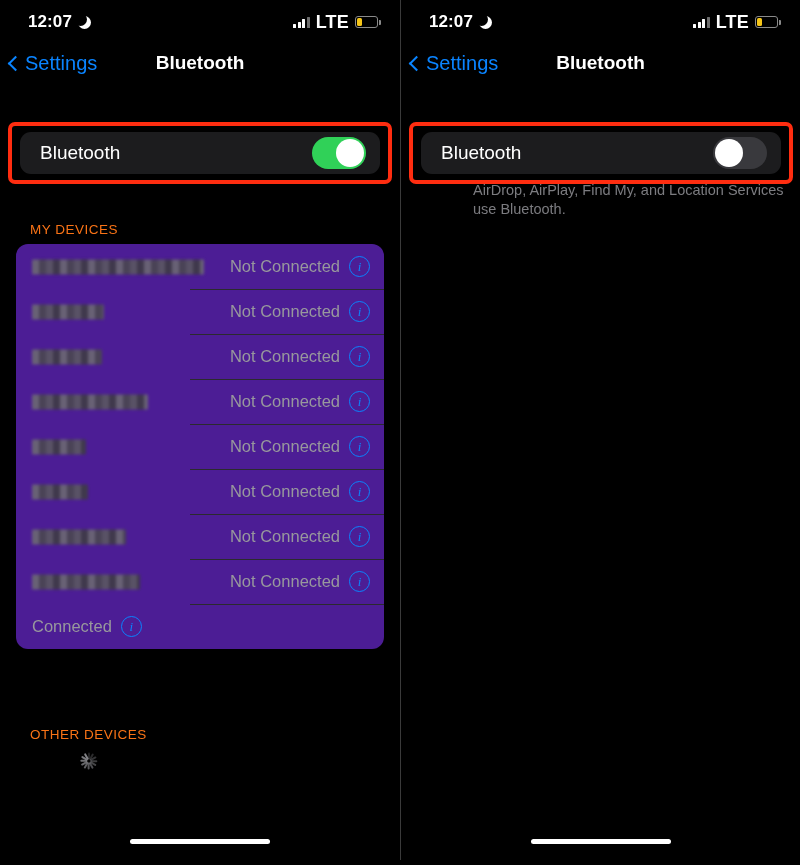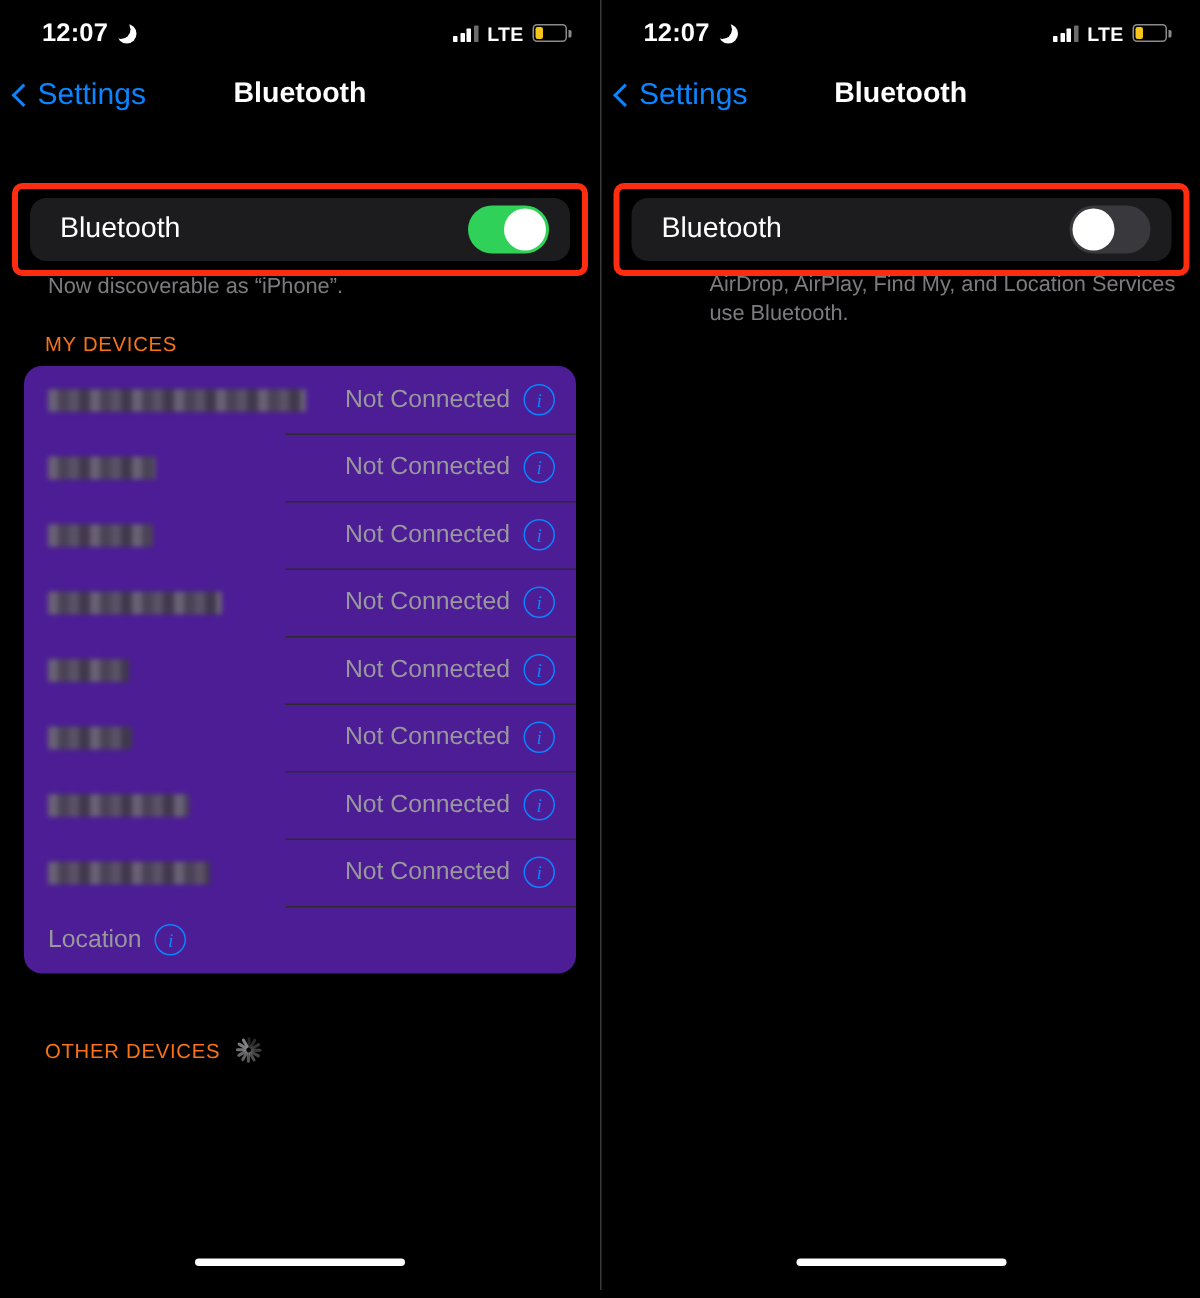--- a/index.html
+++ b/index.html
@@ -31,21 +31,21 @@
     content:""; position:absolute; left:-4px; top:-3px; width:13px; height:13px;
     border-radius:50%; background:#000;
   }
   .sb-right { display:flex; align-items:center; gap:6px; }
   .bars { display:flex; align-items:flex-end; gap:1.5px; height:11px; }
   .bars i { display:block; width:3px; background:#fff; border-radius:0.5px; }
   .bars i:nth-child(1){ height:4px; }
   .bars i:nth-child(2){ height:6px; }
   .bars i:nth-child(3){ height:8.5px; }
   .bars i:nth-child(4){ height:11px; background:#6d6d6d; }
-  .lte { color:#fff; font-size:13px; font-weight:bold; letter-spacing:0.2px; }
+  .lte { color:#fff; font-size:18px; font-weight:bold; letter-spacing:0.2px; }
   .battery { position:relative; width:23px; height:11.5px; border:1.3px solid #8a8a8a; border-radius:3px; }
   .battery::after{
     content:""; position:absolute; right:-3.5px; top:3px; width:2px; height:4.5px;
     background:#8a8a8a; border-radius:0 1px 1px 0;
   }
   .battery .fill { position:absolute; left:1px; top:1px; bottom:1px; width:24%; background:#f5c518; border-radius:1.5px; }
 
   
   .navbar { position:absolute; top:52px; left:0; right:0; height:40px; }
   .nav-back { position:absolute; left:10px; top:0; display:flex; align-items:center; gap:4px; cursor:pointer; }
@@ -102,21 +102,21 @@
             background:
               repeating-linear-gradient(90deg,#6e6e70 0 7px,#4a4a4c 7px 14px,#5c5c5e 14px 21px,#3e3e40 21px 28px);
             filter:blur(1.6px); opacity:0.85; }
   .dev-status { color:#98989d; font-size:16.5px; margin-right:9px; }
   .info-icon { width:21px; height:21px; border:1.8px solid #0a84ff; border-radius:50%;
                display:flex; align-items:center; justify-content:center;
                color:#0a84ff; font-size:13px; font-style:italic; font-family:"Liberation Serif", serif;
                cursor:pointer; flex:none; }
 
   
-  #other-devices-head { top:691px; display:flex; align-items:flex-end; gap:10px; }
+  #other-devices-head { top:727px; display:flex; align-items:center; gap:10px;flex-direction:column; }
   .spinner { position:relative; width:17px; height:17px; display:inline-block; }
   .spinner i { position:absolute; left:50%; top:50%; width:1.6px; height:7px; background:#8a8a8e;
                border-radius:1px; transform-origin:50% 0; }
   .pair-note { position:absolute; left:30px; top:722px; width:340px; color:#b5b5ba; font-size:14.5px; line-height:21px; }
   .pair-link { color:#0a84ff; cursor:pointer; }
 
   
   .home-ind { position:absolute; bottom:16px; left:50%; transform:translateX(-50%);
               width:140px; height:5px; background:#fff; border-radius:3px; cursor:pointer; }
 </style>
@@ -156,21 +156,20 @@
 
     <div class="bt-highlight">
       <div class="bt-card">
         <span class="bt-label">Bluetooth</span>
         <span class="toggle on">
             <span class="knob"></span>
           </span>
       </div>
     </div>
 
-    <div class="bt-note">Now discoverable as “iPhone”.</div>
 
     <div class="section-head" id="my-devices-head">MY DEVICES</div>
 
     <div class="device-card" id="device-list">
         <div class="device-row">
           <span class="dev-name redacted">
             <span class="redact" style="width: 172px;"></span>
           </span>
           <span class="dev-status">Not Connected</span>
           <span class="info-icon">i</span>
@@ -218,21 +217,21 @@
           <span class="info-icon">i</span>
         </div>
         <div class="device-row">
           <span class="dev-name redacted">
             <span class="redact" style="width: 108px;"></span>
           </span>
           <span class="dev-status">Not Connected</span>
           <span class="info-icon">i</span>
         </div>
         <div class="device-row">
-          <span class="dev-status">Location</span>
+          <span class="dev-status">Connected</span>
           <span class="info-icon">i</span>
         </div>
       </div>
 
     <div class="section-head" id="other-devices-head">
       <span>OTHER DEVICES</span>
       <span class="spinner" id="spinner">
           <i style="transform: rotate(0deg) translateY(-8.5px); opacity: 0.25;"></i>
           <i style="transform: rotate(30deg) translateY(-8.5px); opacity: 0.31;"></i>
           <i style="transform: rotate(60deg) translateY(-8.5px); opacity: 0.38;"></i>

